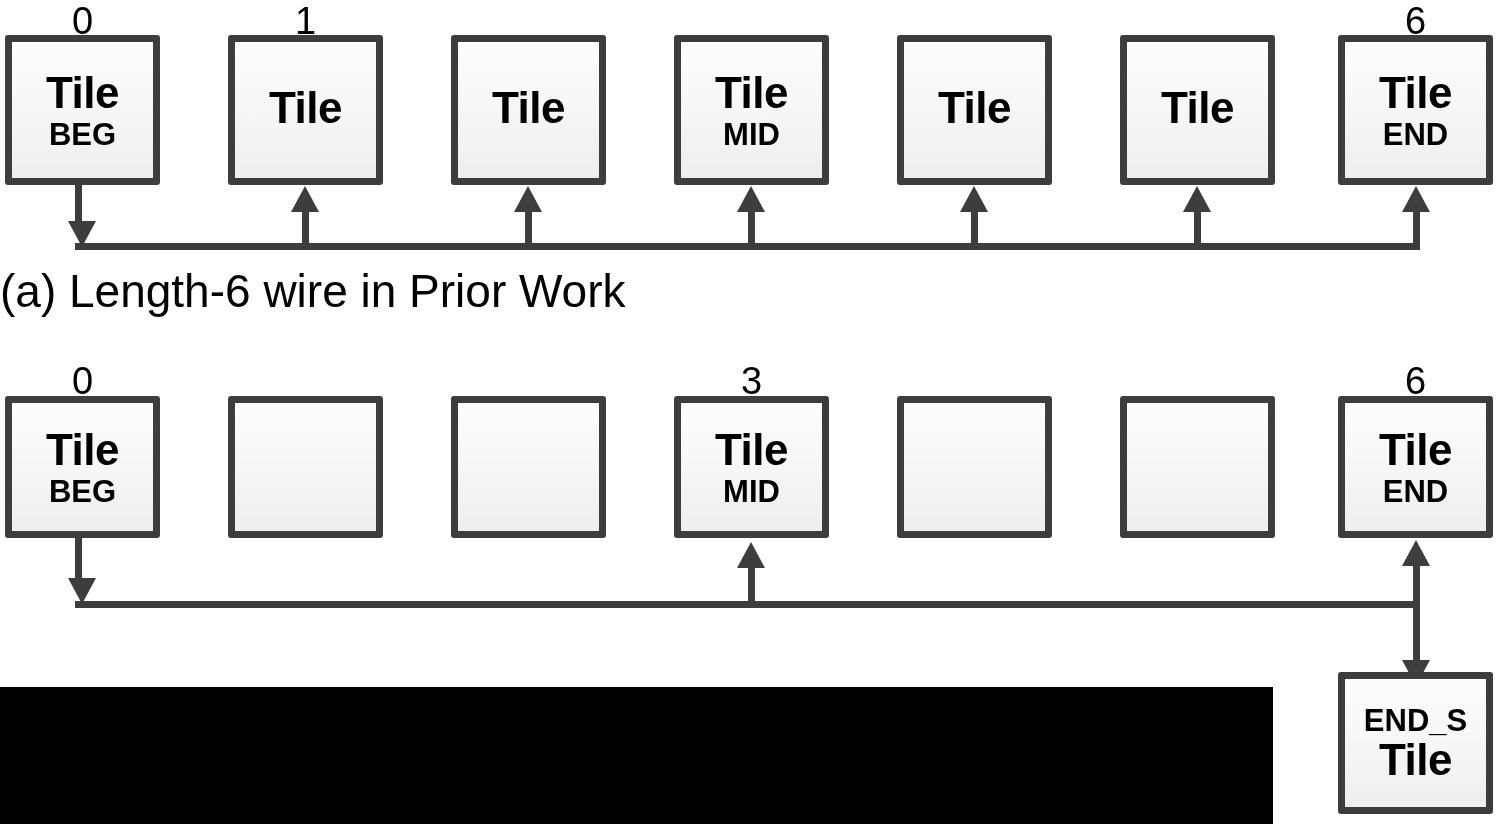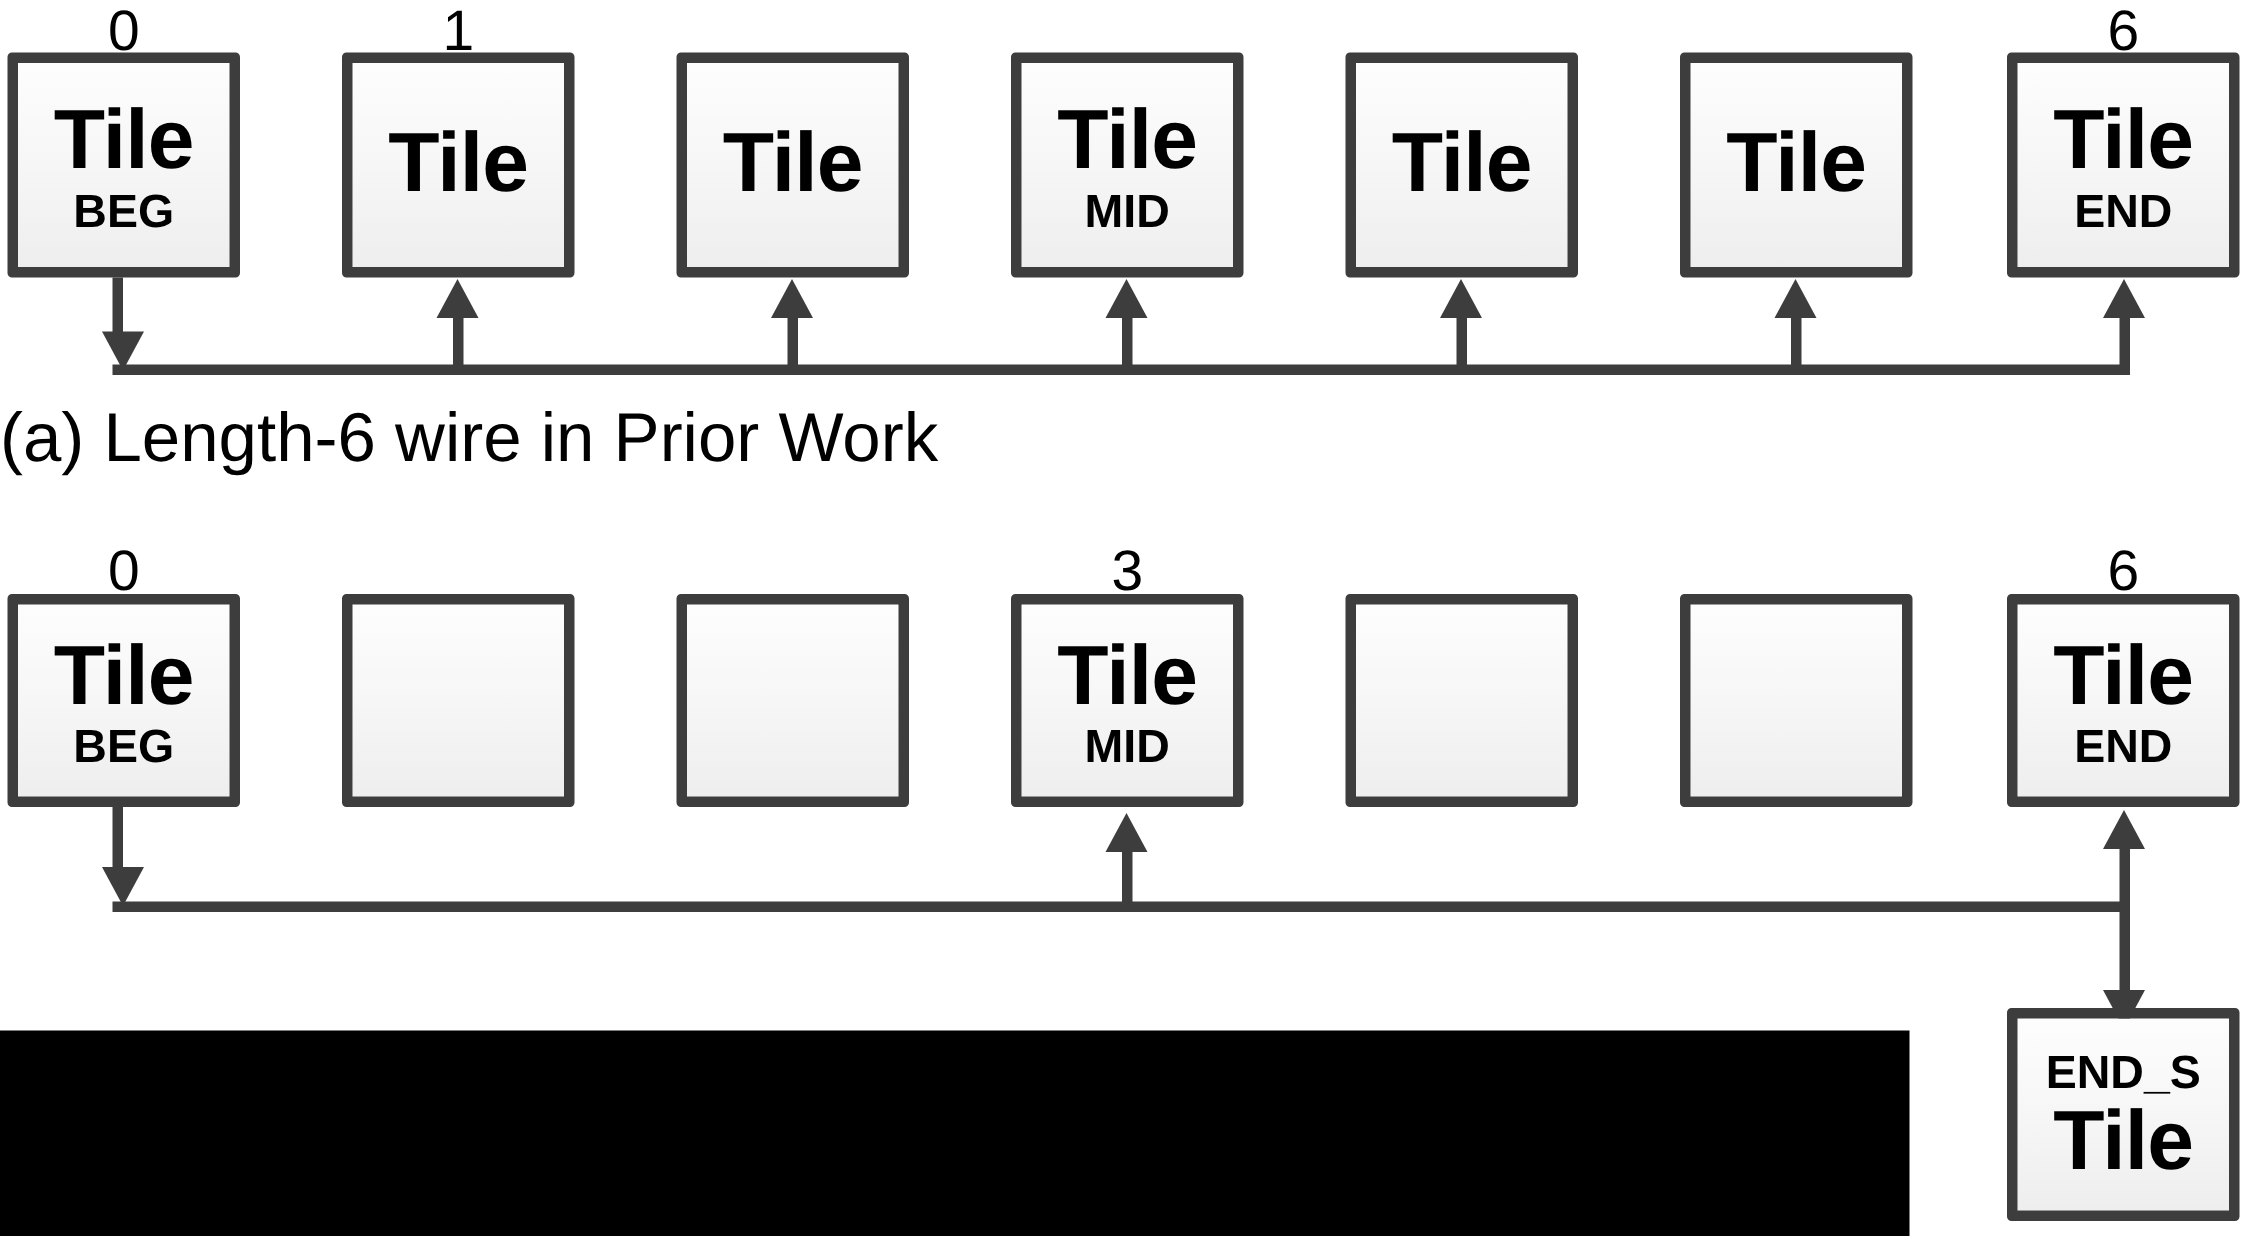--- a/index.html
+++ b/index.html
@@ -25,21 +25,21 @@
     border: 7px solid #3d3d3d;
     border-radius: 3px;
     background: linear-gradient(to bottom, #fdfdfd 0%, #f7f7f7 45%, #eeeeee 100%);
     display: flex;
     flex-direction: column;
     align-items: center;
     justify-content: center;
     line-height: 1;
   }
   .tile .tile-main {
-    font-size: 56px;
+    font-size: 44px;
     font-weight: bold;
     color: #000000;
     letter-spacing: -0.5px;
   }
   .tile .tile-sub {
     font-size: 31px;
     font-weight: bold;
     color: #000000;
     margin-top: 4px;
     letter-spacing: 0px;

